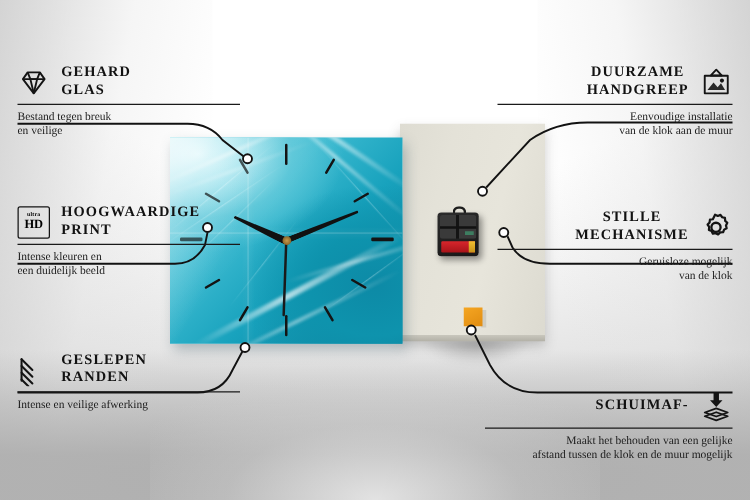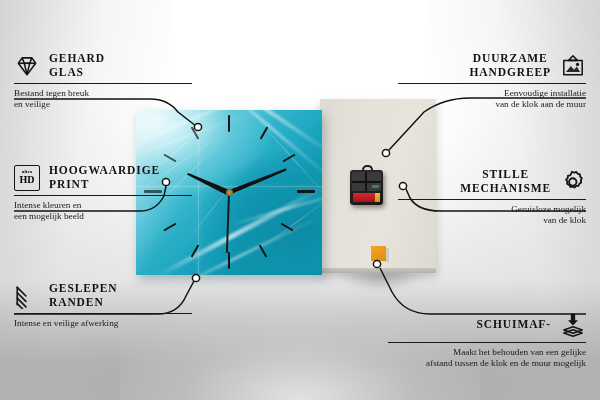--- a/index.html
+++ b/index.html
@@ -305,21 +305,21 @@
         <span class="u">ultra</span>
         <span class="h">HD</span>
       </span>
       <div>
         <div class="f-title">HOOGWAARDIGE</div>
         <div class="f-title">PRINT</div>
       </div>
     </div>
     <div class="f-rule"></div>
     <div class="f-sub">Intense kleuren en</div>
-    <div class="f-sub" style="margin-top:0">een mogelijk beeld</div>
+    <div class="f-sub" style="margin-top:0">een duidelijk beeld</div>
   </div>
 
   <div class="feature left" id="feat-randen">
     <div class="f-head">
       <span class="ico">
         <svg viewBox="0 0 24 24" fill="none" stroke="currentColor" stroke-width="1.5" stroke-linecap="round">
           <path d="M3 4 L11 12"></path>
             <path d="M3 9 L11 17"></path>
           <path d="M3 14 L11 22"></path>
             <path d="M3 19 L8 24"></path>

